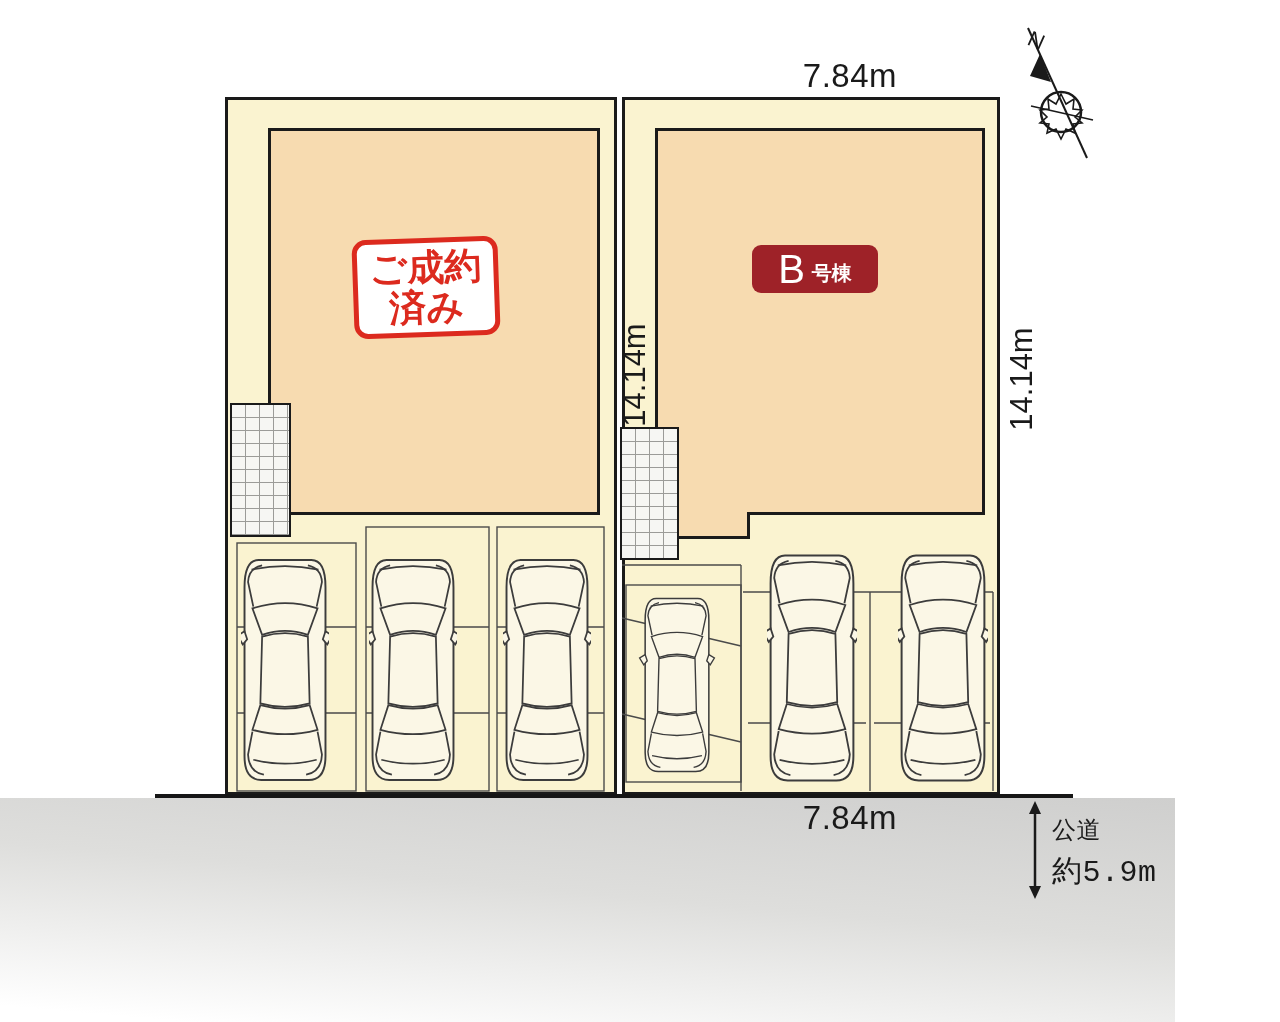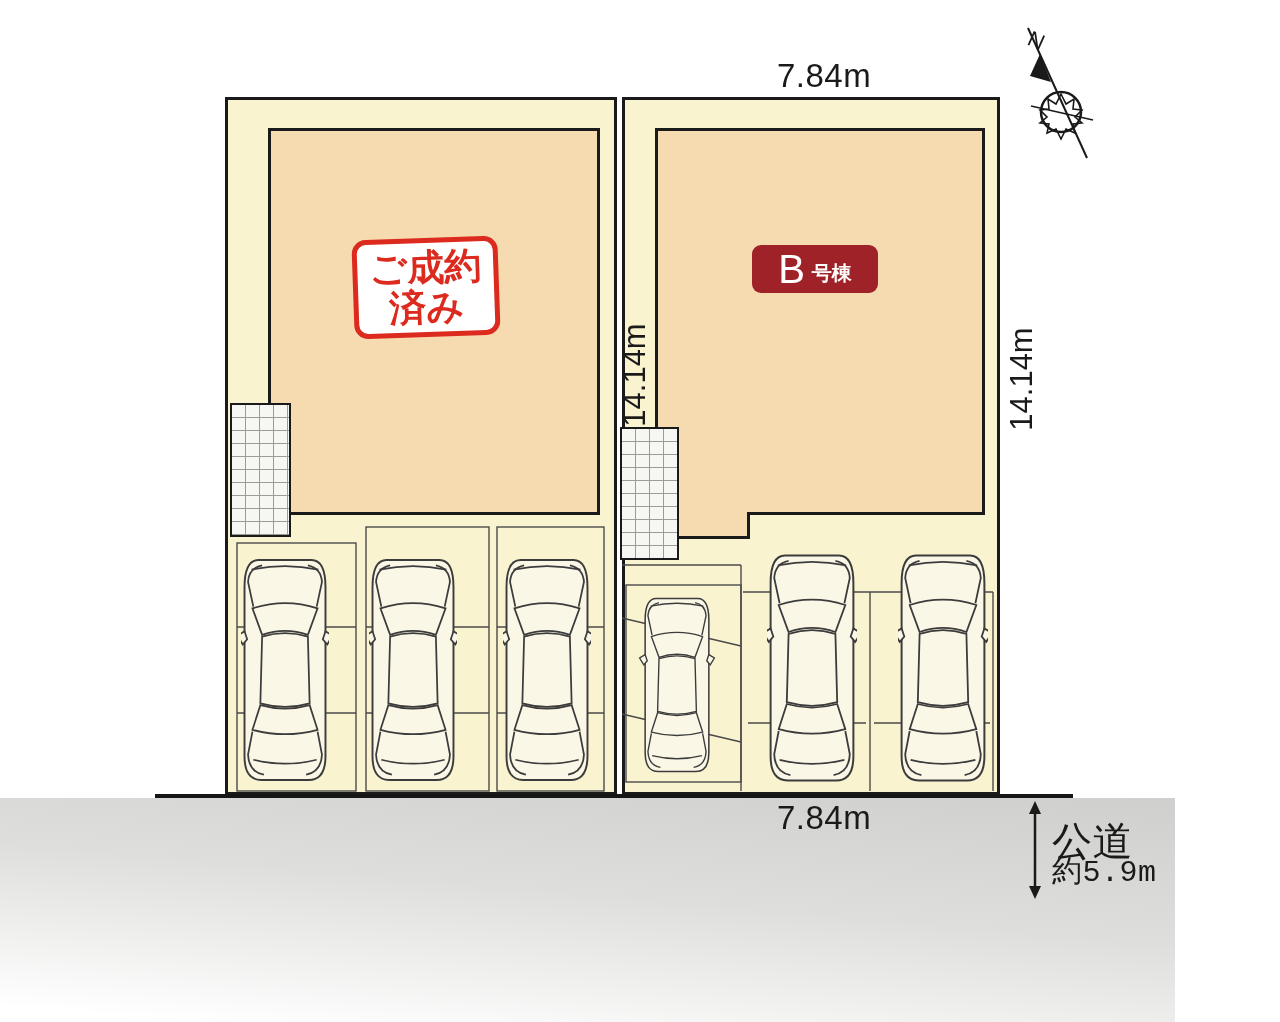--- a/index.html
+++ b/index.html
@@ -29,27 +29,27 @@
   
   #linework{position:absolute;left:0;top:0;z-index:5;}
   
   #road-surface{
     position:absolute;left:0;top:798px;width:1175px;height:224px;z-index:0;
     background:linear-gradient(185deg,#cfcfce 0%,#dededc 45%,rgba(252,252,251,0) 95%);
   }
   #road-edge{position:absolute;left:155px;top:794px;width:918px;height:4px;background:#161616;z-index:5;}
   
   .lbl{position:absolute;z-index:6;font-size:33px;letter-spacing:0.5px;white-space:nowrap;}
-  .lbl.center{text-align:left;}
+  .lbl.center{text-align:right;}
   #dim-top{left:777px;top:57px;width:120px;}
   #dim-bottom{left:777px;top:799px;width:120px;}
   .vlbl{position:absolute;z-index:6;font-size:31px;width:120px;text-align:center;transform:rotate(-90deg);white-space:nowrap;}
   #dim-inner{left:575px;top:357px;}
   #dim-outer{left:962px;top:361px;}
-  #road-name{left:1052px;top:814px;font-size:40px;}
+  #road-name{left:1052px;top:814px;font-size:24px;}
   #road-width{left:1052px;top:851px;font-size:30px;font-family:Liberation Mono, monospace;}
   
   #sold-stamp{
     position:absolute;left:353px;top:238px;width:146px;height:99px;z-index:6;
     background:#ffffff;border:5px solid #DC2A1E;border-radius:14px;box-sizing:border-box;
     display:flex;flex-direction:column;align-items:center;justify-content:center;
     color:#DC2A1E;font-size:37px;font-weight:700;line-height:1.08;transform:rotate(-2deg);
   }
   
   #unit-badge{

